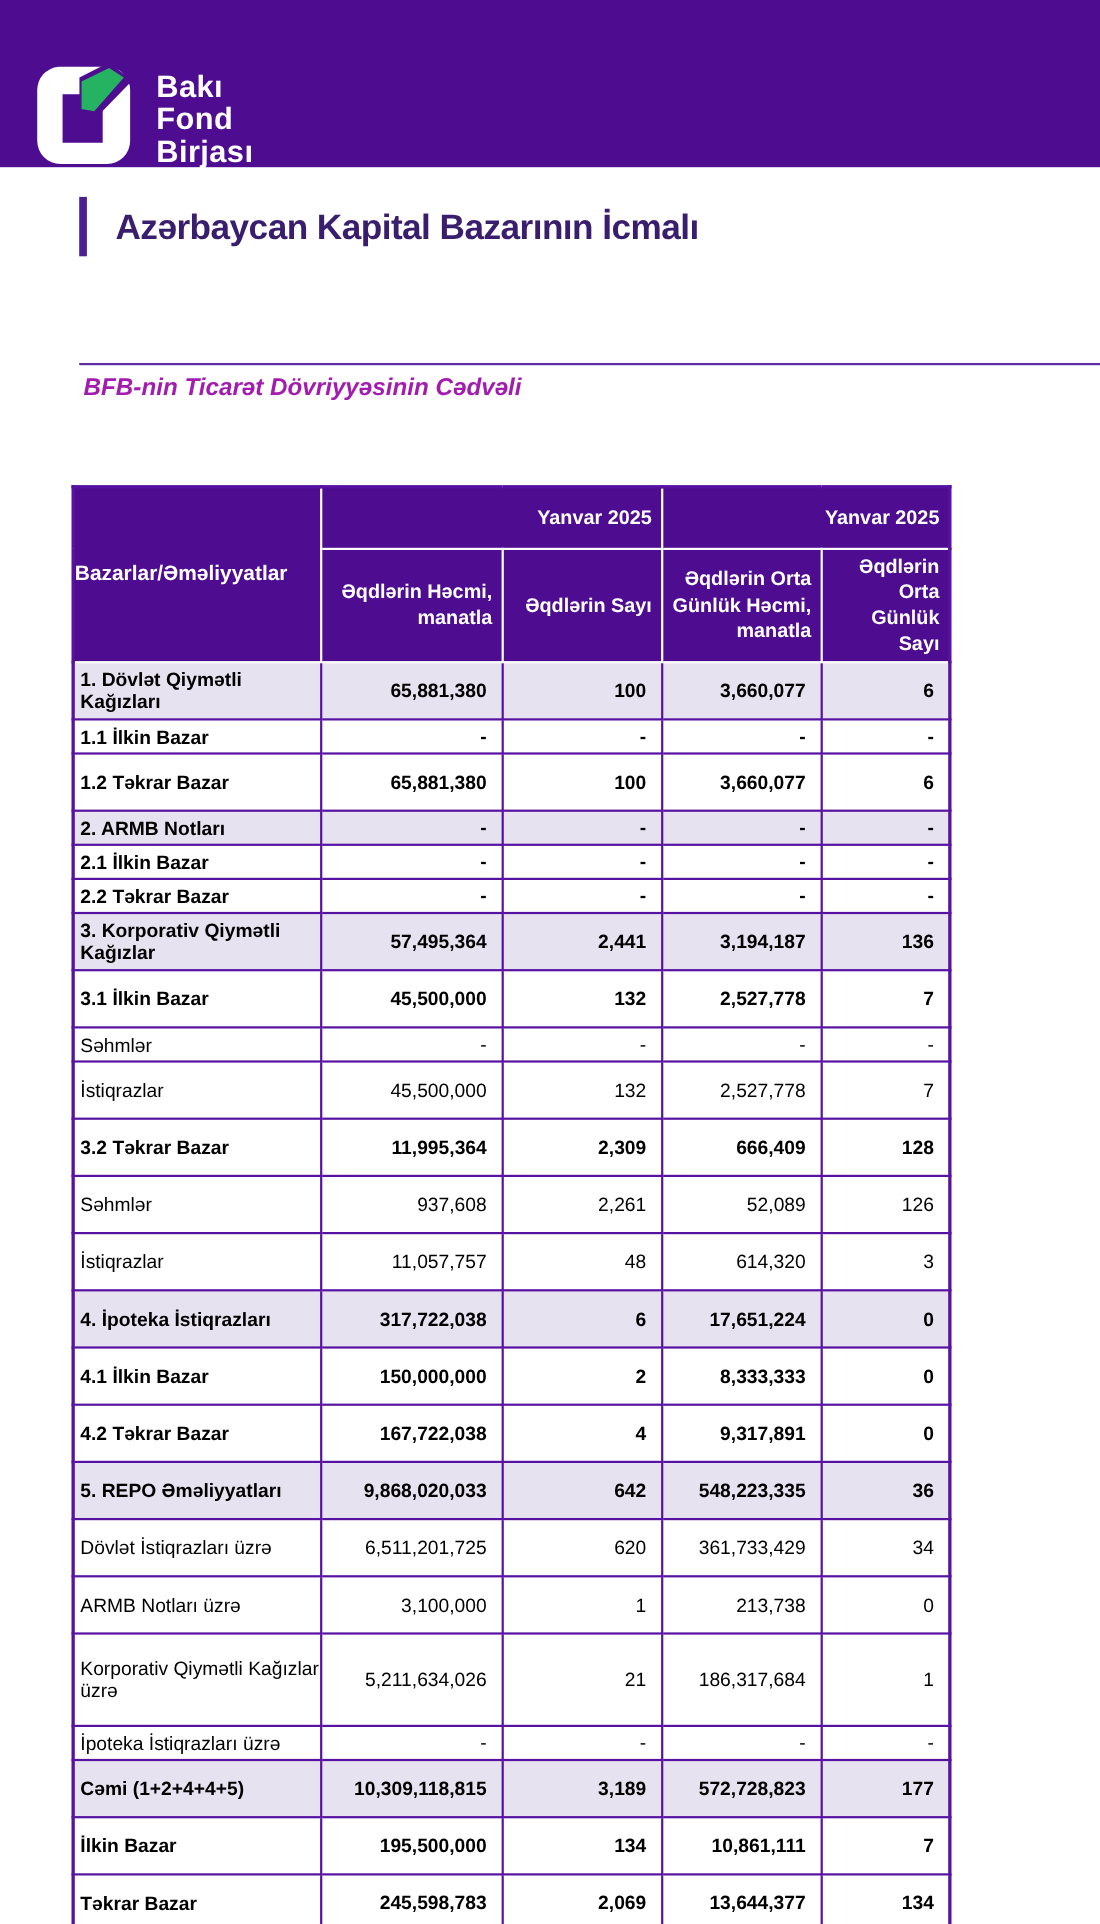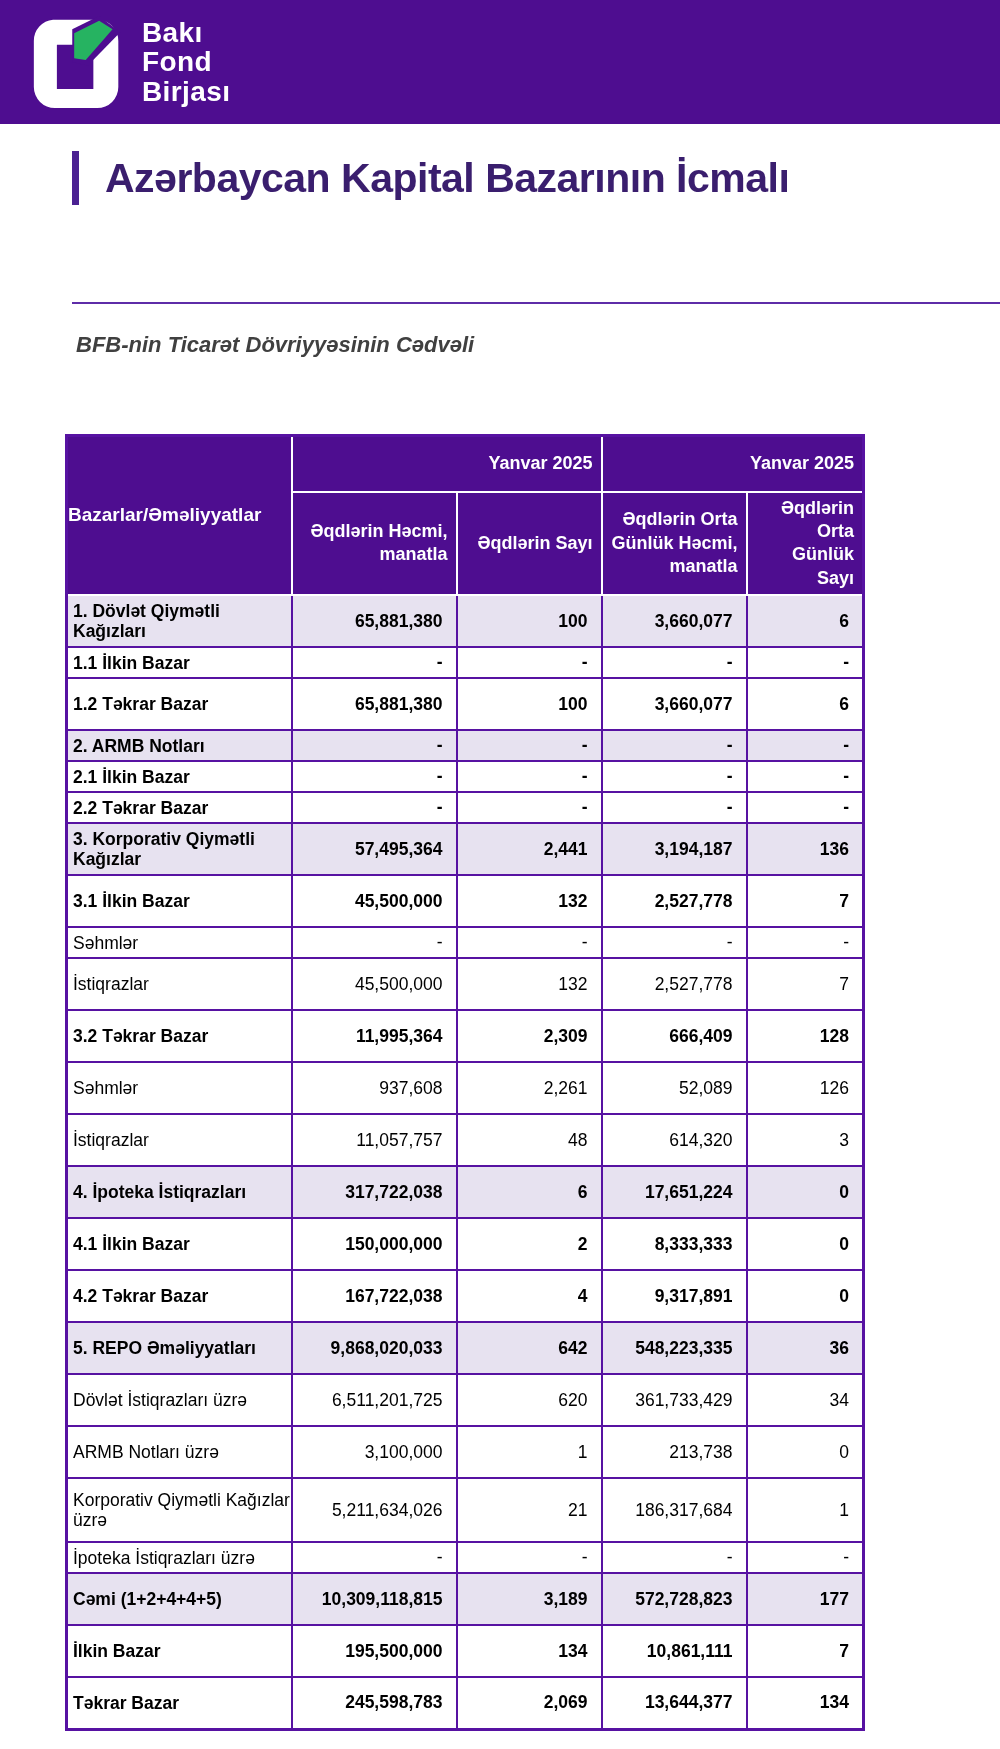--- a/index.html
+++ b/index.html
@@ -3,41 +3,41 @@
 <meta charset="utf-8">
 <style>
   html,body{margin:0;padding:0;background:#fff;}
   body{
     width:1000px;height:1749px;overflow:hidden;
     font-family:"Liberation Sans", sans-serif;
     -webkit-font-smoothing:antialiased;
   }
   
   .banner{
-    height:124px;background:#4E0D90;
-    display:flex;align-items:center;
+    height:152px;background:#4E0D90;
+    display:flex;align-items:flex-end;
     padding-left:30px;box-sizing:border-box;
   }
   .logo{width:96px;height:98px;flex:0 0 auto;}
   .brand{
     color:#fff;font-weight:bold;font-size:28px;line-height:1.05;
     margin-left:16px;letter-spacing:.4px;
   }
   .brand span{display:block;}
   
   .title-row{display:flex;align-items:center;margin:26px 0 0 72px;height:56px;}
   .accent-bar{width:7px;height:54px;background:#4B2192;margin-right:26px;flex:0 0 auto;}
   h1{
-    font-size:41px;color:#3A1E6E;margin:0;font-weight:bold;letter-spacing:-.5px;
+    font-size:32px;color:#3A1E6E;margin:0;font-weight:bold;letter-spacing:-.5px;
     white-space:nowrap;
   }
   .rule{height:2px;background:#5E2CA8;margin:96px 0 0 72px;}
   .subtitle{
-    font-size:22px;font-style:italic;font-weight:bold;color:#404040;
-    margin:28px 0 0 76px;
+    font-size:22px;font-style:italic;font-weight:bold;color:#a21caf;
+    margin:7px 0 0 76px;
   }
   
   table{
     border-collapse:collapse;table-layout:fixed;width:797px;
     margin:76px 0 0 65px;border:3px solid #5712A2;
   }
   thead th{
     background:#4E0D90;color:#fff;border:2px solid #fff;
     font-size:18px;font-weight:bold;padding:4px 8px;line-height:1.3;
     vertical-align:middle;text-align:right;box-sizing:border-box;
@@ -48,21 +48,21 @@
   tbody td{
     border:2px solid #5712A2;font-size:17.5px;color:#000;
     padding:2px 0;vertical-align:middle;background:#fff;box-sizing:border-box;
   }
   td.lbl{text-align:left;padding-left:5px;line-height:1.15;}
   td.num{text-align:right;padding-right:13px;}
   tr.bold td{font-weight:bold;}
   tr.shaded td{background:#E7E2F0;}
   tr.rh-tall{height:52px;border-radius:11px;}
   tr.rh-short{height:31px;}
-  tr.rh-xl{height:64px;}
+  tr.rh-xl{height:84px;}
 </style>
 </head>
 <body>
 
 <div class="page">
 
   <header class="banner">
     <svg class="logo" viewBox="0 0 100 100" aria-hidden="true">
 
       <path fill="#FFFFFF" fill-rule="evenodd" d="M24 6 H70 A22 22 0 0 1 92 28 V76 A22 22 0 0 1 70 98 H26 A22 22 0 0 1 4 76 V28 A22 22 0 0 1 24 6 Z

